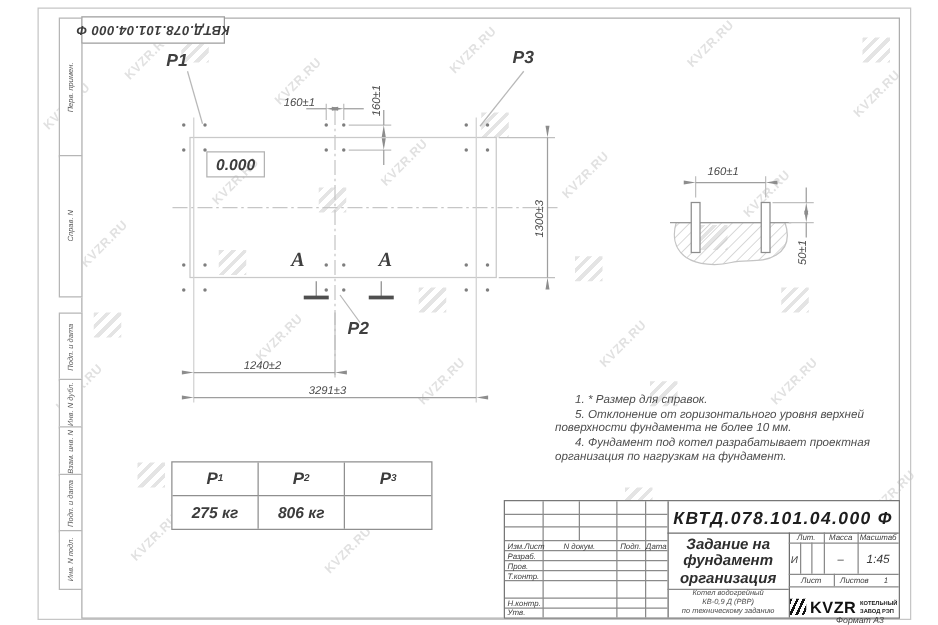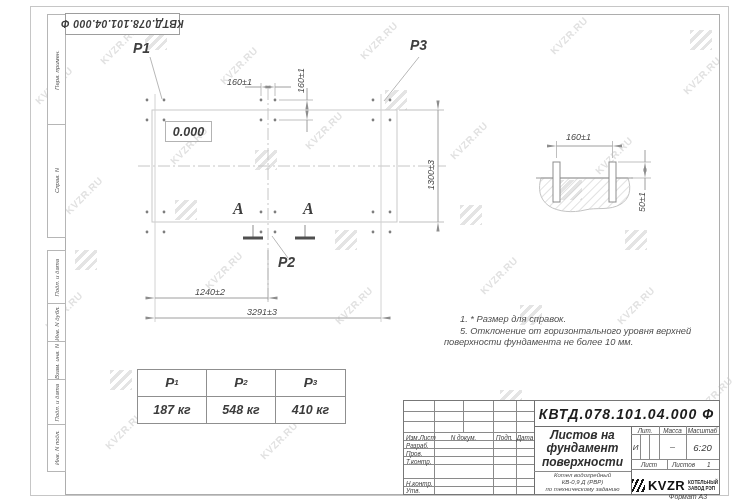--- a/index.html
+++ b/index.html
@@ -237,38 +237,38 @@
   <span class="dt" style="left:247px;top:307px">3291±3</span>
   <span class="alet" style="left:233px;top:200px">А</span>
   <span class="alet" style="left:303px;top:200px">А</span>
 
   <span class="dt" style="left:566px;top:132px">160±1</span>
   <span class="dt dtr" style="left:637px;top:212px">50±1</span>
 
   <div class="notes">
     <div>1. * Размер для справок.</div>
     <div>5. Отклонение от горизонтального уровня верхней поверхности фундамента не более 10 мм.</div>
+    <div>4. Фундамент под котел разрабатывает проектная организация по нагрузкам на фундамент.</div>
   </div>
 
   <div class="ltab">
     <div class="c">
         <span>P</span>
         <sub>1</sub>
       </div>
     <div class="c">
         <span>P</span>
         <sub>2</sub>
       </div>
     <div class="c">
         <span>P</span>
         <sub>3</sub>
       </div>
-    <div class="c">187 кг</div>
-    <div class="c">548 кг</div>
-    <div class="c">410 кг</div>
+    <div class="c">275 кг</div>
+    <div class="c">806 кг</div>
   </div>
 
   <div id="tb">
     <div class="vl" style="left:30px;top:0;height:93px"></div>
     <div class="vl" style="left:59px;top:0;height:31px"></div>
     <div class="vl" style="left:89px;top:0;height:93px"></div>
     <div class="vl" style="left:112px;top:0;height:93px"></div>
     <div class="vl" style="left:130px;top:0;height:93px;background:#6e6e6e"></div>
     <div class="hl" style="left:0;top:10px;width:130px"></div>
     <div class="hl" style="left:0;top:20px;width:130px"></div>
@@ -296,36 +296,36 @@
     <span class="t ct" style="left:89px;width:23px;top:32.5px">Подп.</span>
     <span class="t ct" style="left:112px;width:18px;top:32.5px">Дата</span>
     <span class="t" style="left:2px;top:40.5px">Разраб.</span>
     <span class="t" style="left:2px;top:48.5px">Пров.</span>
     <span class="t" style="left:2px;top:56.5px">Т.контр.</span>
     <span class="t" style="left:2px;top:78.5px">Н.контр.</span>
     <span class="t" style="left:2px;top:86px">Утв.</span>
 
     <div class="docnum">КВТД.078.101.04.000 Ф</div>
     <div class="tbtitle">
-      <span>Листов на</span>
+      <span>Задание на</span>
       <span>фундамент</span>
-      <span>поверхности</span>
+      <span>организация</span>
     </div>
     <div class="tbsub">
       <div>Котел водогрейный</div>
       <div>КВ-0,9 Д (РВР)</div>
       <div>по техническому заданию</div>
     </div>
 
     <span class="t ct" style="left:227px;width:28px;top:26px">Лит.</span>
     <span class="t ct" style="left:255px;width:27px;top:26px">Масса</span>
     <span class="t ct" style="left:282px;width:33px;top:26px">Масштаб</span>
     <span class="t ct" style="left:227px;width:9px;top:42px;font-size:8px">И</span>
     <span class="t ct" style="left:255px;width:27px;top:41px;font-size:9px">–</span>
-    <span class="t ct" style="left:282px;width:33px;top:41px;font-size:9.5px">6:20</span>
+    <span class="t ct" style="left:282px;width:33px;top:41px;font-size:9.5px">1:45</span>
     <span class="t ct" style="left:227px;width:36px;top:59.5px">Лист</span>
     <span class="t" style="left:268px;top:59.5px">Листов</span>
     <span class="t" style="left:303px;top:59.5px">1</span>
 
     <div class="logo">
       <span class="bars"></span>
       <span class="nm">KVZR</span>
       <span class="cap">
         <div>КОТЕЛЬНЫЙ</div>
         <div>ЗАВОД РЭП</div>

